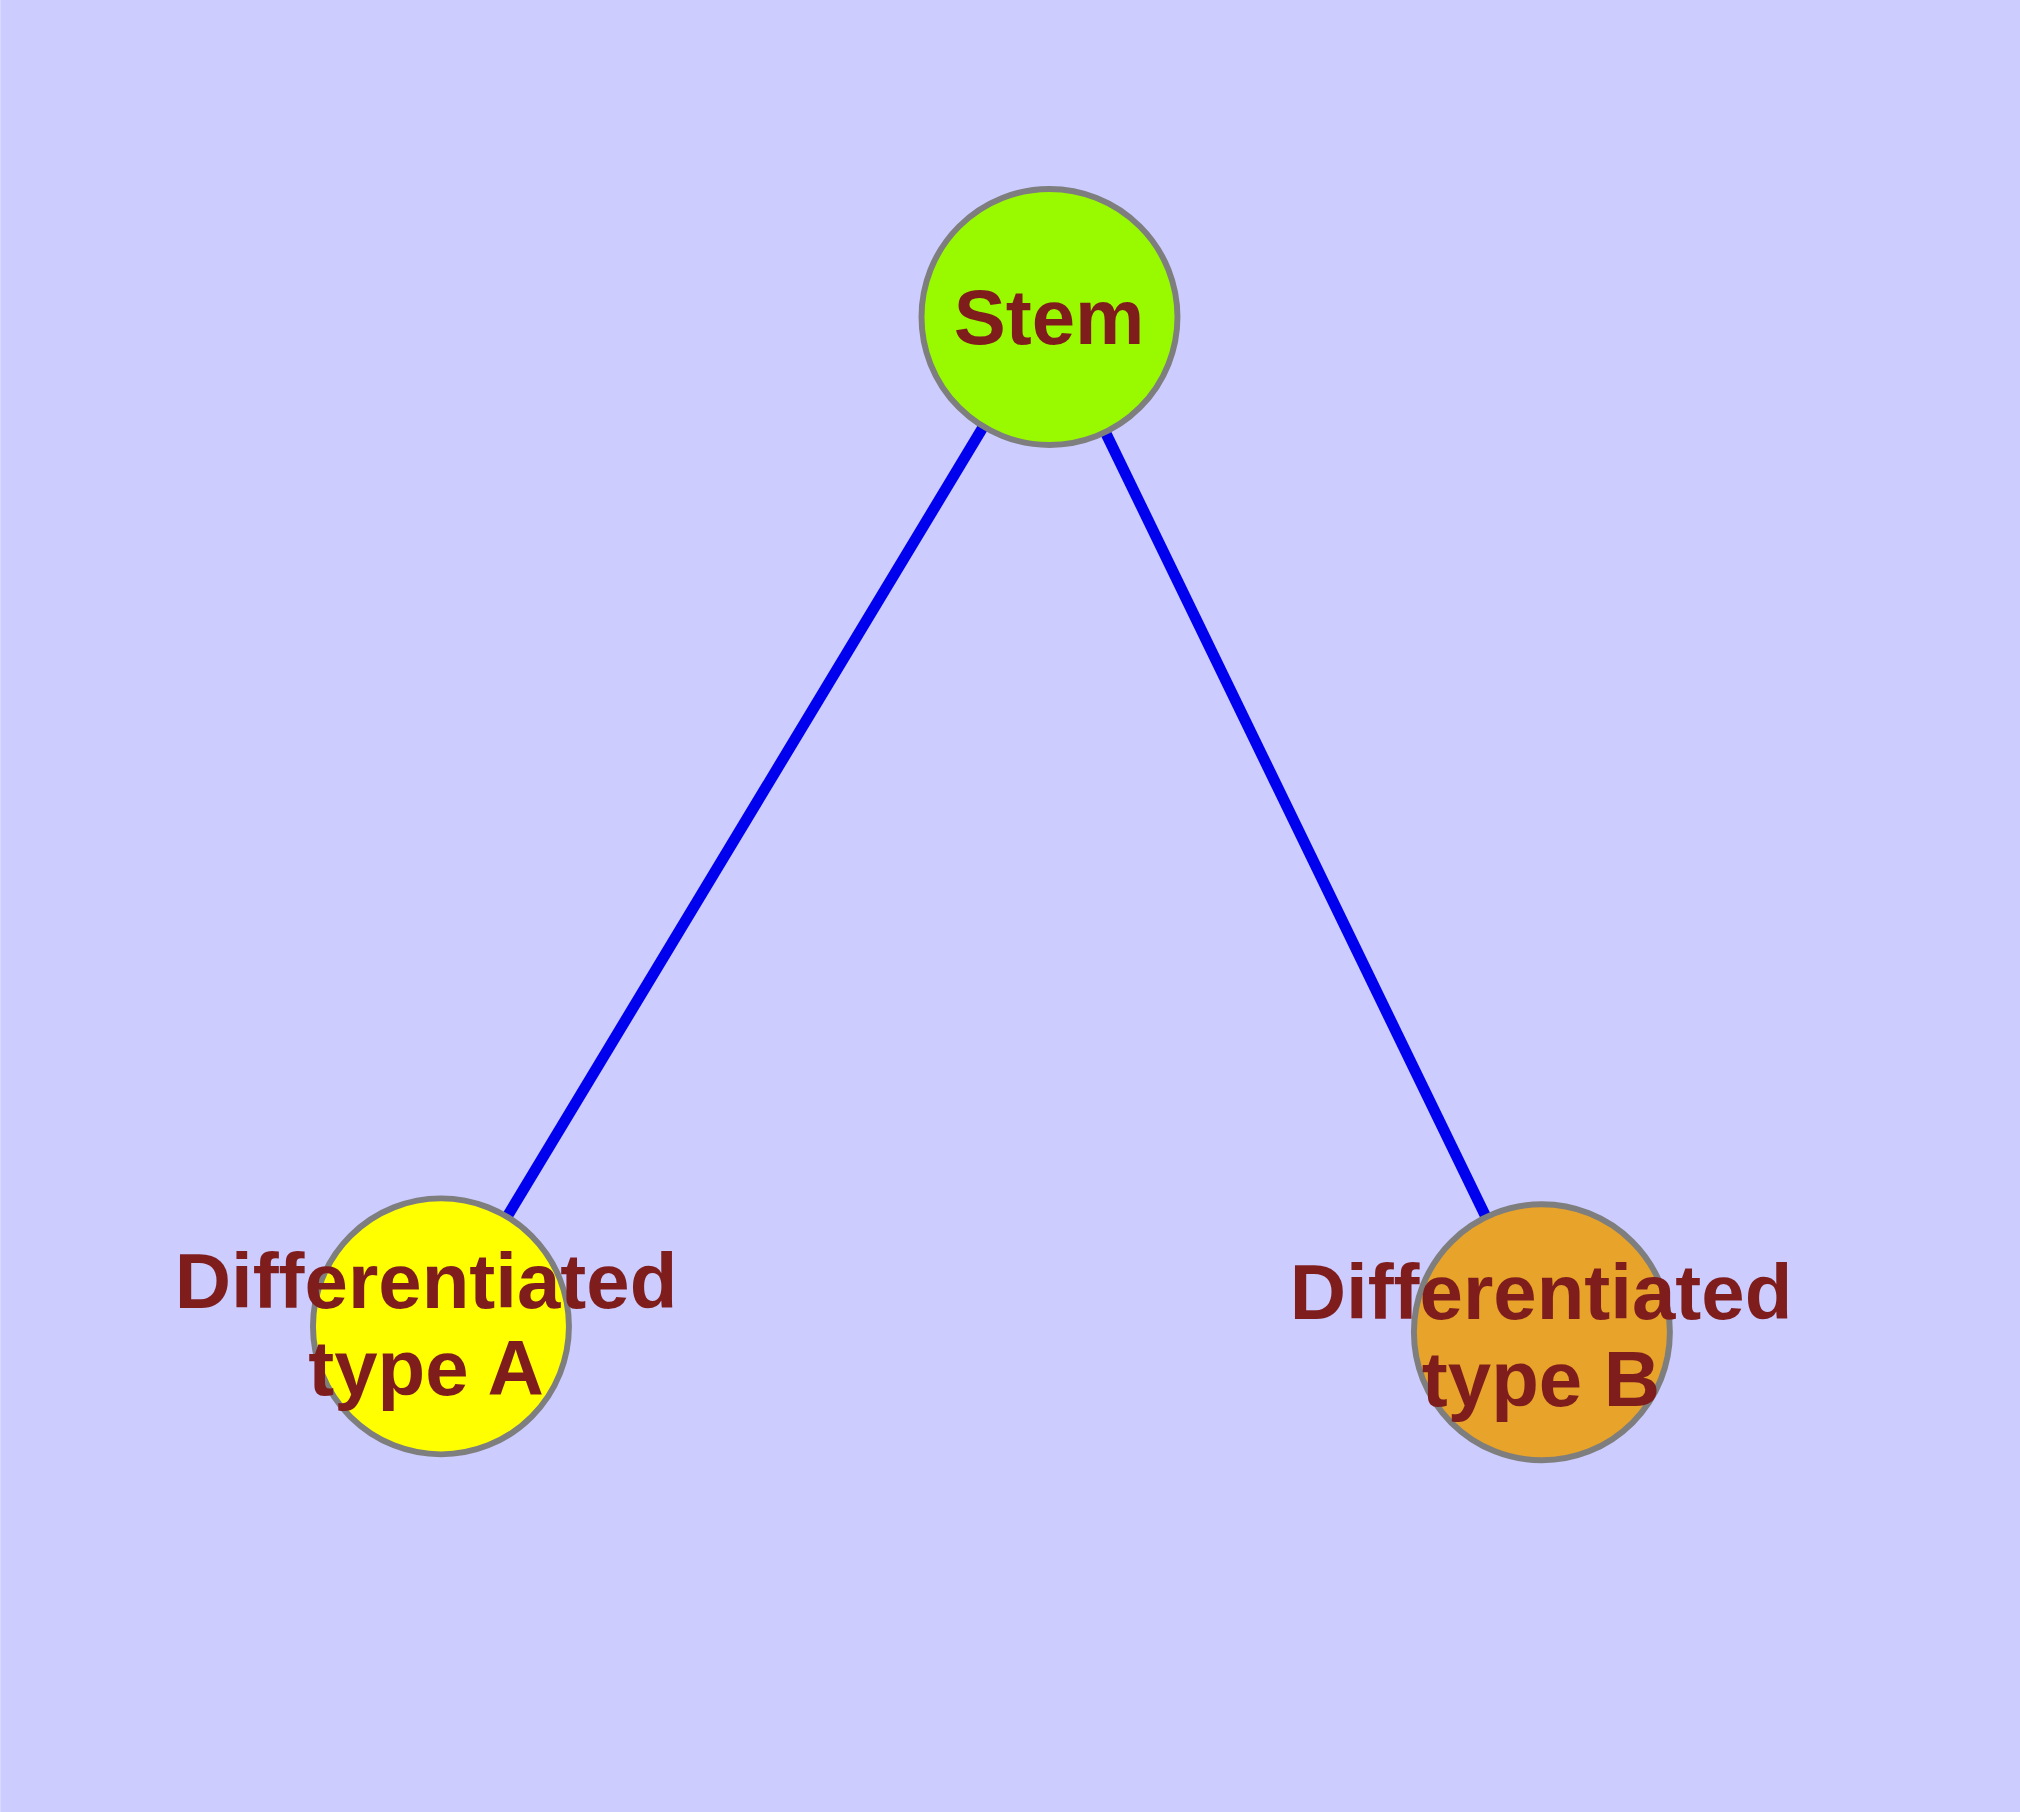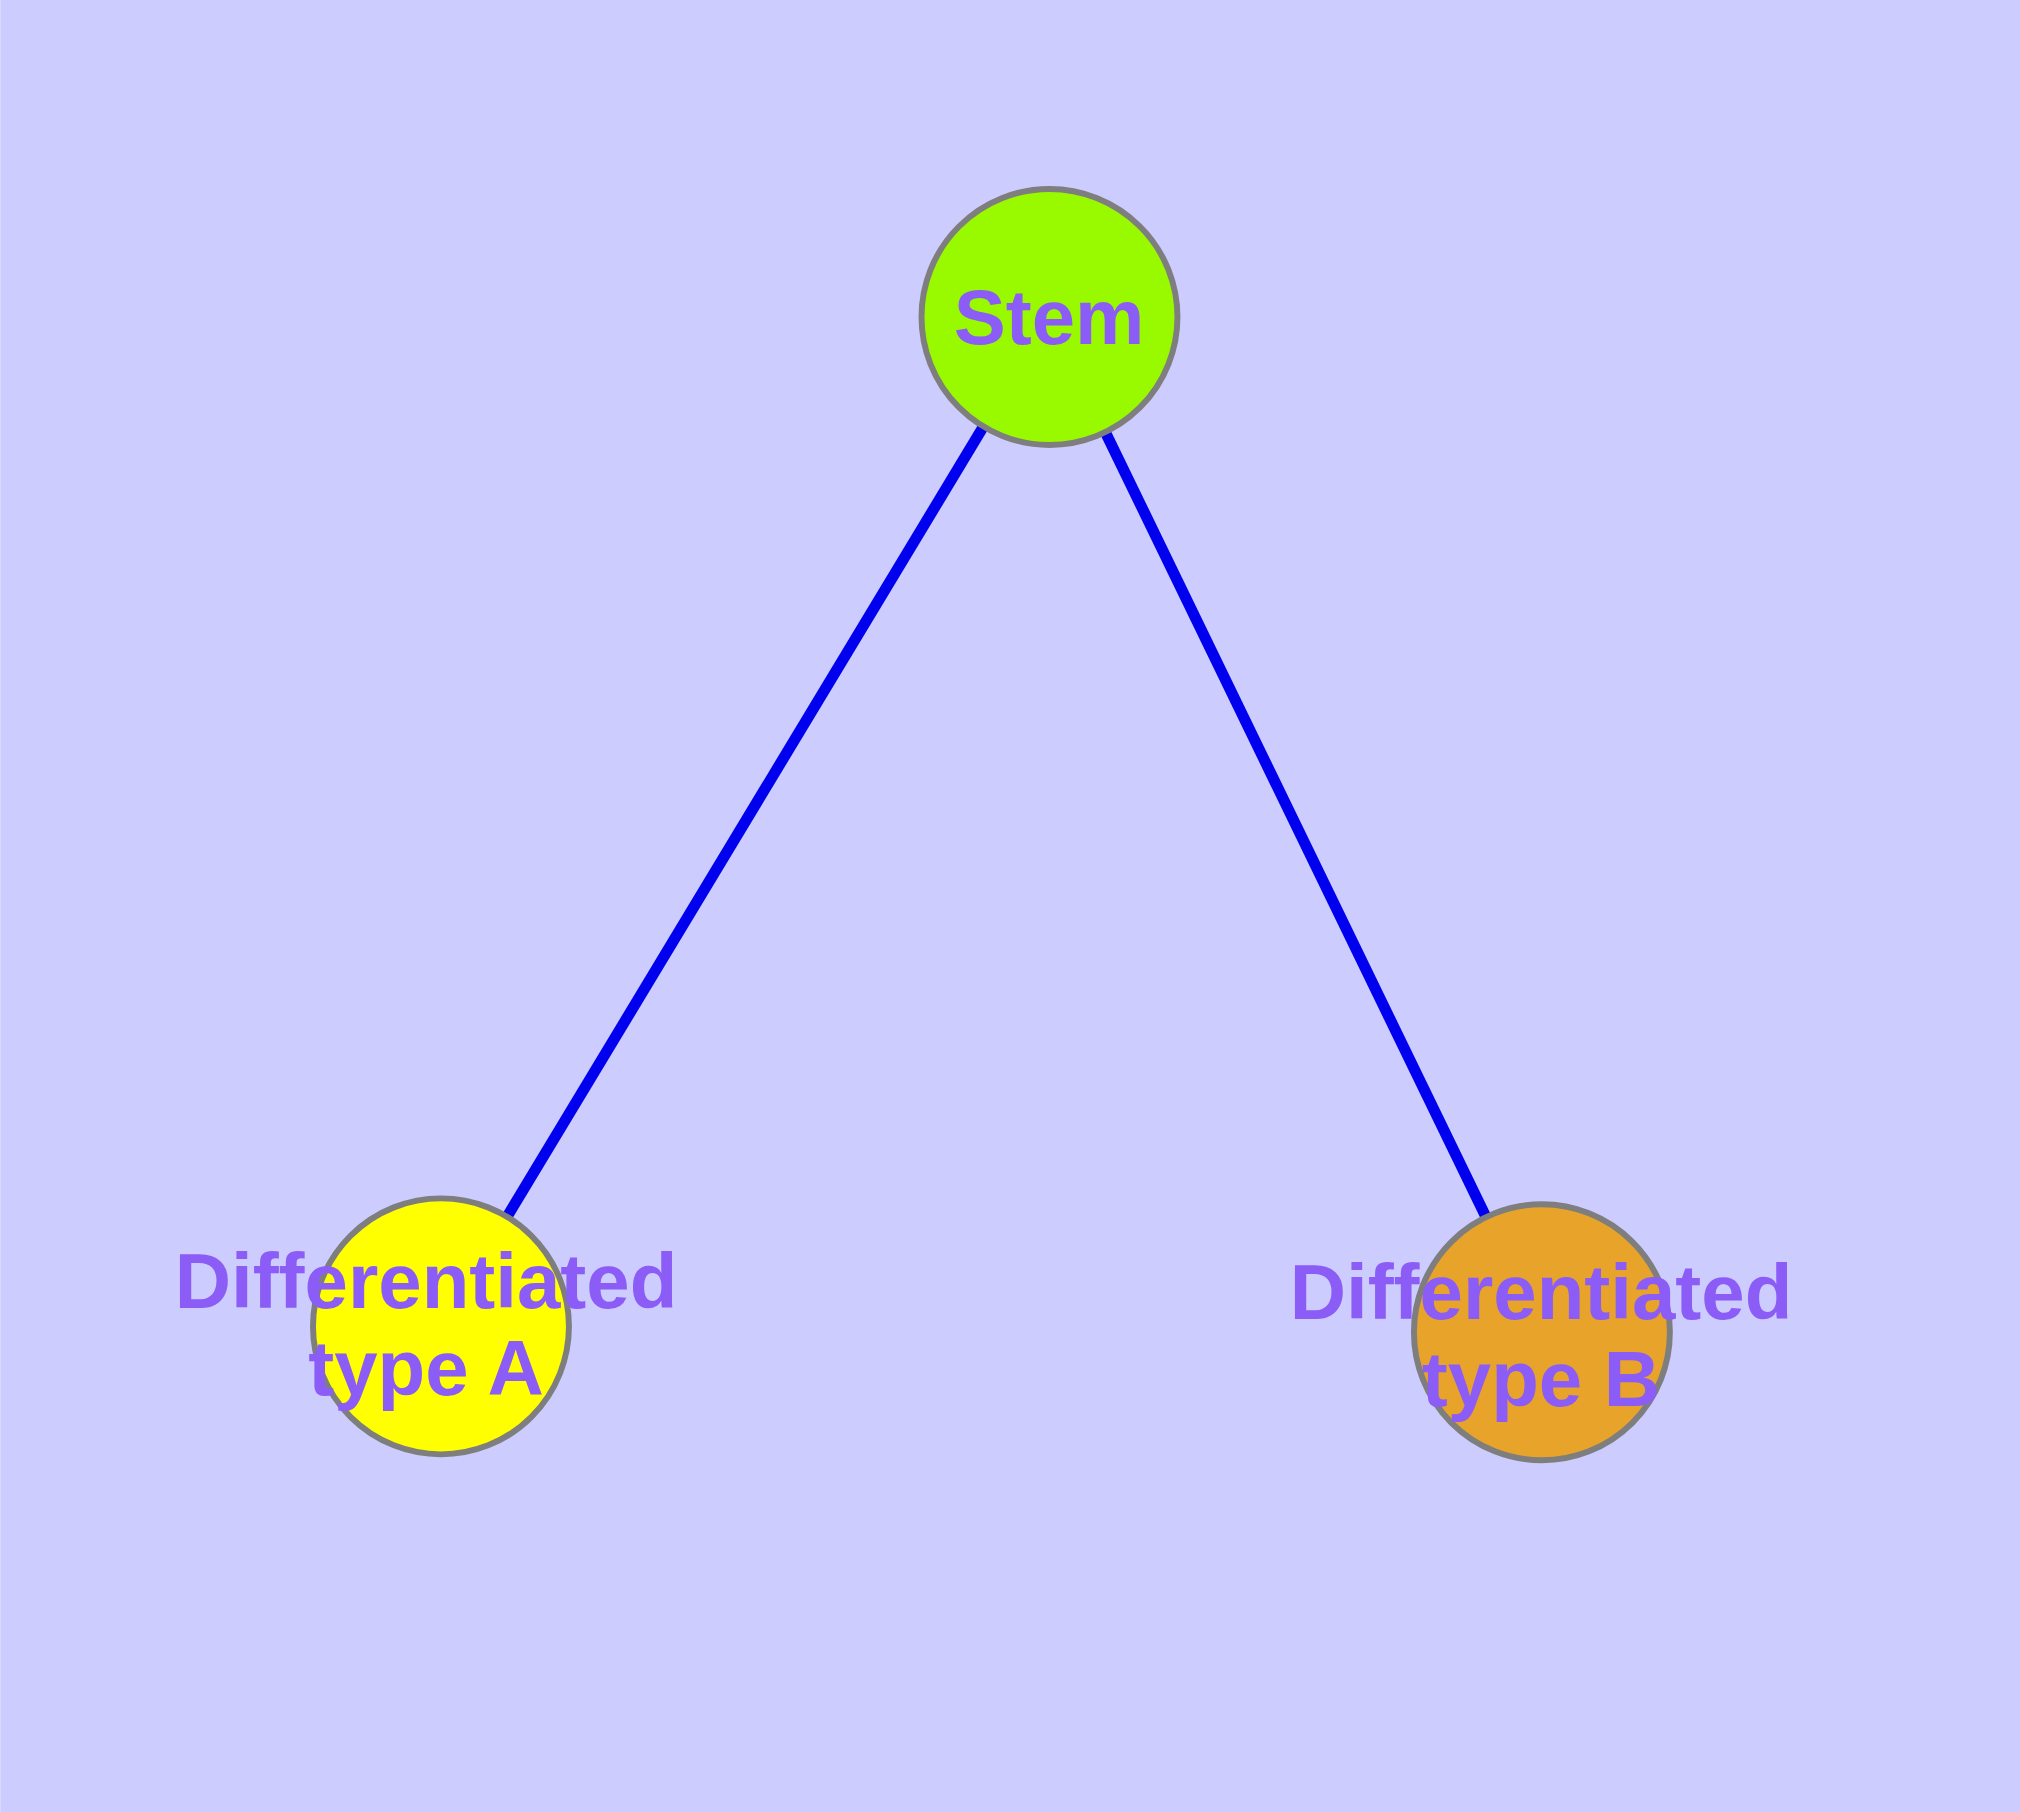--- a/index.html
+++ b/index.html
@@ -19,21 +19,21 @@
     left: 0;
     width: 2021px;
     height: 1812px;
   }
   .node-label {
     position: absolute;
     transform: translate(-50%, -50%);
     font-weight: bold;
     font-size: 78px;
     line-height: 1.12;
-    color: #8b5cf6;
+    color: #7f1d1d;
     text-align: center;
     white-space: pre-line;
   }
 </style>
 </head>
 <body>
 
 <svg class="diagram-canvas" viewBox="0 0 2384 2138" width="2021" height="1812" xmlns="http://www.w3.org/2000/svg">
 
   <rect x="0" y="0" width="2384" height="2138" fill="#CCCCFF"></rect>

